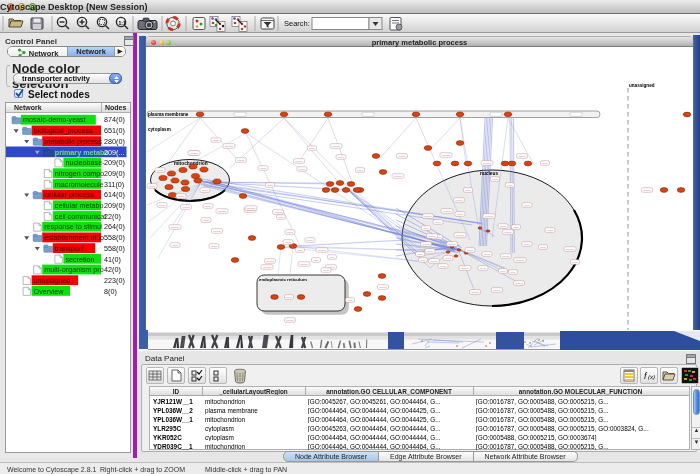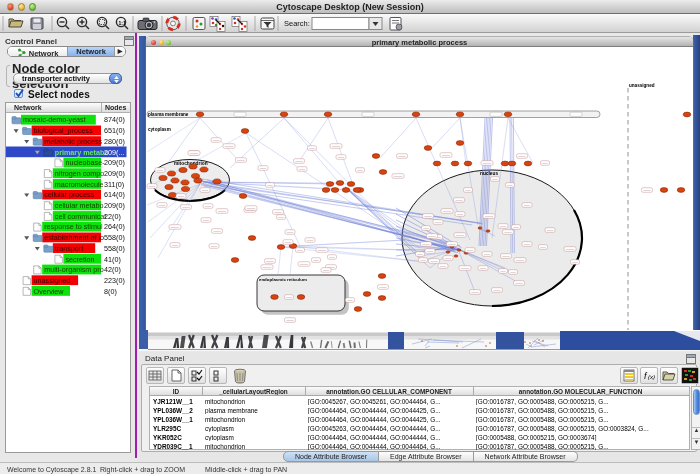--- a/index.html
+++ b/index.html
@@ -1,20 +1,20 @@
 <!DOCTYPE html>
 <html><head><meta charset="utf-8"><style>
 * { margin:0; padding:0; box-sizing:border-box; }
 html,body { width:700px; height:474px; font-family:"Liberation Sans",sans-serif; background:#e8e8e8; overflow:hidden; position:relative; }
 .abs { position:absolute; }
 #titlebar { left:0; top:0; width:700px; height:14px; background:linear-gradient(#ececec,#bdbdbd); border-bottom:1px solid #6f6f6f; }
-#titlebar .t { position:absolute; left:0; right:0; top:1.5px; text-align:center; font-size:9px; font-weight:bold; color:#222; }
+#titlebar .t { position:absolute; left:0; right:0; top:1.5px; text-align:left; font-size:9px; font-weight:bold; color:#222; }
 .light { position:absolute; top:3px; width:7.5px; height:7.5px; border-radius:50%; }
 #toolbar { left:0; top:14px; width:700px; height:19px; background:linear-gradient(#fafafa,#d2d2d2); border-bottom:1px solid #9a9a9a; }
-#cp { left:0; top:33px; width:137px; height:425px; background:#e8e8e8; border-right:2px solid #a21caf; }
+#cp { left:0; top:33px; width:137px; height:425px; background:#e8e8e8; border-right:4px solid #a21caf; }
 #cp-title { position:absolute; left:5px; top:4px; font-size:8px; font-weight:bold; color:#333; }
 #tabs { position:absolute; left:7px; top:13px; width:119px; height:11px; border:1px solid #8a8a8a; border-radius:5px; background:#fff; overflow:hidden; display:flex; }
 #tabs .seg { height:100%; font-size:7.5px; font-weight:bold; color:#222; text-align:center; line-height:10px; }
 #gb { position:absolute; left:6px; top:32px; width:123px; height:22px; border:1px solid #b5b5b5; border-radius:3px; }
 #gb-label { position:absolute; left:10px; top:28px; font-size:13px; font-weight:bold; color:#222; background:#e8e8e8; padding:0 2px; }
 #dd { position:absolute; left:13px; top:40px; width:109px; height:11px; background:linear-gradient(#fff,#e2e2e2); border:1px solid #9a9a9a; border-radius:5px; font-size:7.5px; font-weight:bold; line-height:10px; padding-left:8px; color:#111; }
 #dd .cap { position:absolute; right:-1px; top:-1px; width:13px; height:11px; border-radius:5px; background:linear-gradient(#8ab2f0,#4a7ad8); border:1px solid #3a62b8; }
 #cb { position:absolute; left:14px; top:56px; width:9px; height:9px; background:linear-gradient(#eaf2ff,#cfe0f8); border:1px solid #6a8fd0; border-radius:2px; }
 #cb-label { position:absolute; left:28px; top:56px; font-size:10px; font-weight:bold; color:#111; }
 #treebox { position:absolute; left:5px; top:69px; width:126px; height:351px; background:#fff; border:1px solid #9a9a9a; }

